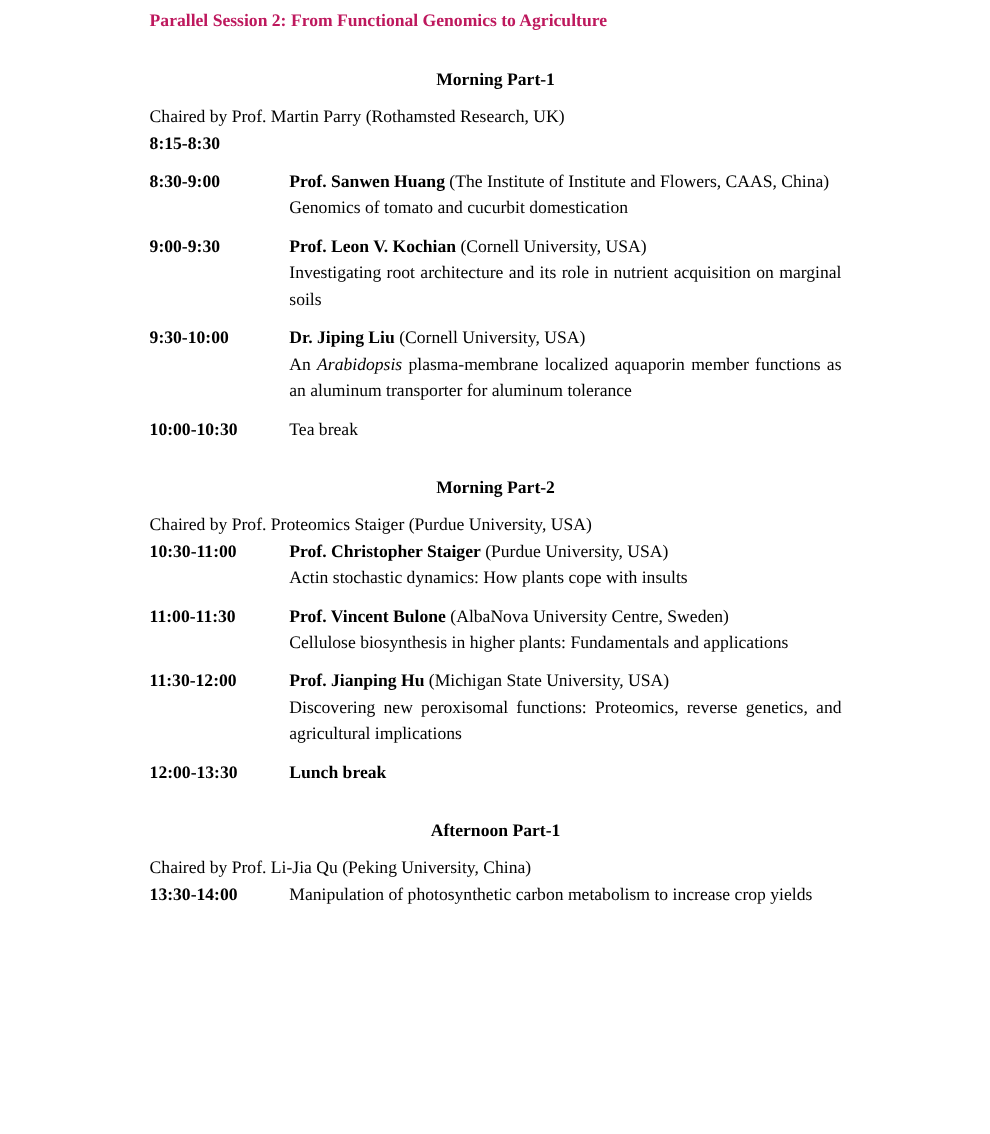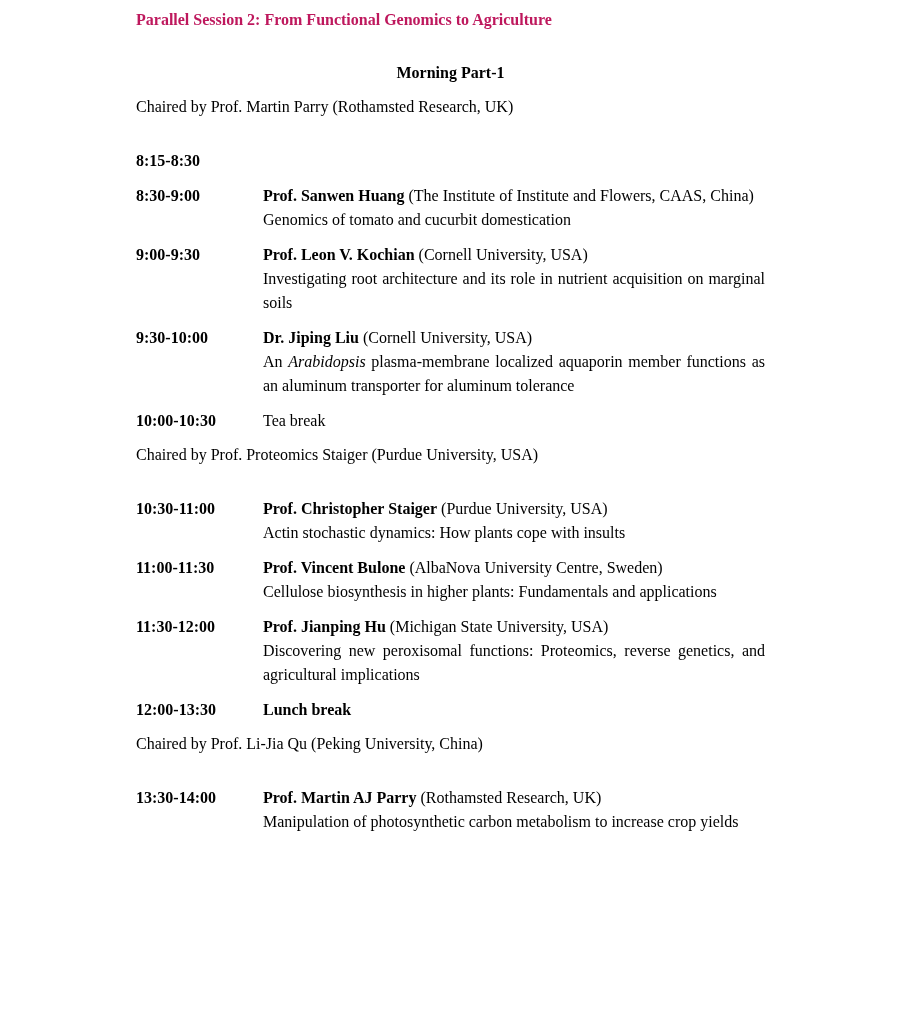--- a/index.html
+++ b/index.html
@@ -9,21 +9,21 @@
     font-size: 16px; color: #000000;
     -webkit-font-smoothing: antialiased;
   }
   .page { padding: 8px 135px 24px 136px; }
   .title {
     font-weight: bold; font-size: 16px; line-height: 24px;
   }
   .block { line-height: 24px; }
   .heading { font-weight: bold; margin-top: 29px; text-align: center; }
   .chair { margin-top: 10px; }
-  .row { margin-top: 30px; display: flex; align-items: flex-start; }
+  .row { display: flex; align-items: flex-start; }
   .row + .row { margin-top: 11px; }
   .time { width: 127px; flex: 0 0 127px; font-weight: bold; }
   .content { width: 502px; flex: 0 0 502px; }
   .content p { margin: 0; line-height: 24px; }
   .content p.justify { text-align: justify; }
   .b { font-weight: bold; }
   .i { font-style: italic; }
 </style>
 </head>
 <body style="background: rgb(255, 255, 255); color: rgb(0, 0, 0);">
@@ -56,20 +56,21 @@
           <p><span class="b ">Dr. Jiping Liu</span><span> (Cornell University, USA)</span></p>
           <p class="justify"><span>An </span><span class="i">Arabidopsis</span><span> plasma-membrane localized aquaporin member functions as an aluminum transporter for aluminum tolerance</span></p>
         </div>
       </div>
       <div class="block row">
         <div class="time">10:00-10:30</div>
         <div class="content">
           <p><span>Tea break</span></p>
         </div>
       </div>
+      <div class="block heading">Morning Part-2</div>
       <div class="block chair">Chaired by Prof. Proteomics Staiger (Purdue University, USA)</div>
       <div class="block row">
         <div class="time">10:30-11:00</div>
         <div class="content">
           <p><span class="b ">Prof. Christopher Staiger</span><span> (Purdue University, USA)</span></p>
           <p><span>Actin stochastic dynamics: How plants cope with insults</span></p>
         </div>
       </div>
       <div class="block row">
         <div class="time">11:00-11:30</div>
@@ -84,22 +85,22 @@
           <p><span class="b ">Prof. Jianping Hu</span><span> (Michigan State University, USA)</span></p>
           <p class="justify"><span>Discovering new peroxisomal functions: Proteomics, reverse genetics, and agricultural implications</span></p>
         </div>
       </div>
       <div class="block row">
         <div class="time">12:00-13:30</div>
         <div class="content">
           <p><span class="b ">Lunch break</span></p>
         </div>
       </div>
+      <div class="block heading">Afternoon Part-1</div>
       <div class="block chair">Chaired by Prof. Li-Jia Qu (Peking University, China)</div>
       <div class="block row">
         <div class="time">13:30-14:00</div>
         <div class="content">
-          <p><span class="b ">Prof. Martin AJ Parry</span><span> (Rothamsted Research, UK)</span></p>
           <p><span>Manipulation of photosynthetic carbon metabolism to increase crop yields</span></p>
         </div>
       </div>
     </div>
 </div>
 
 </body></html>

